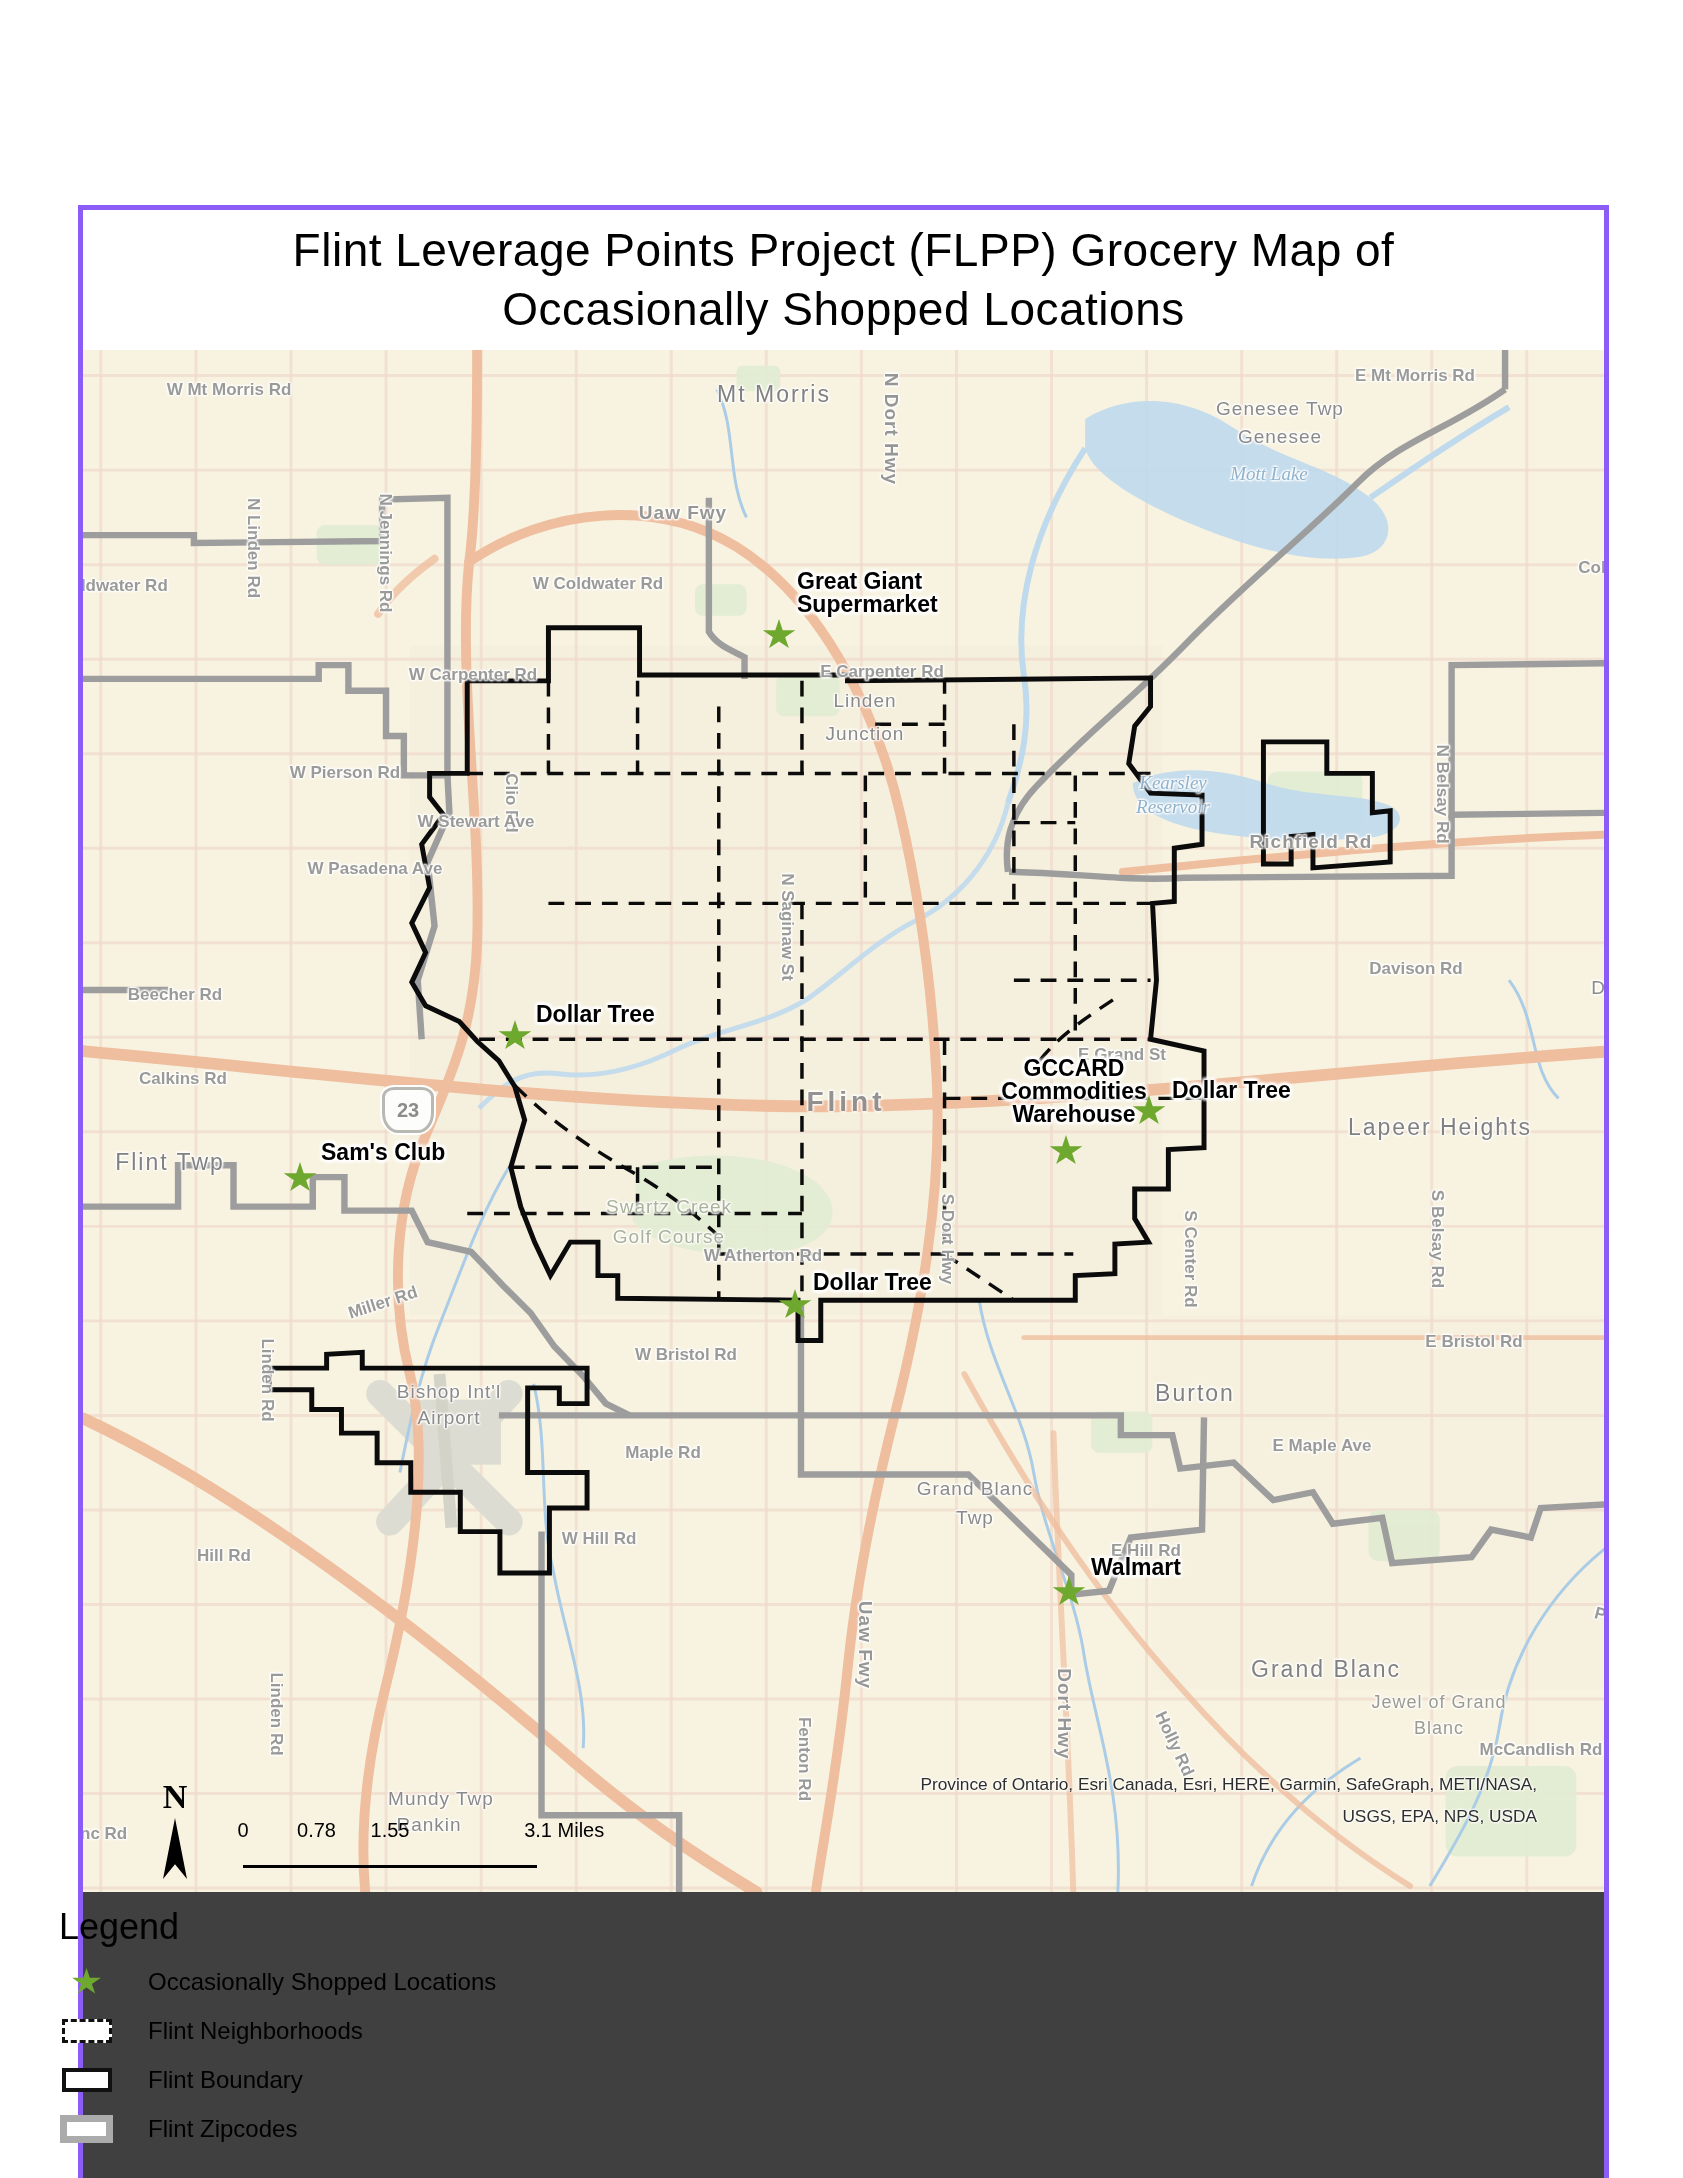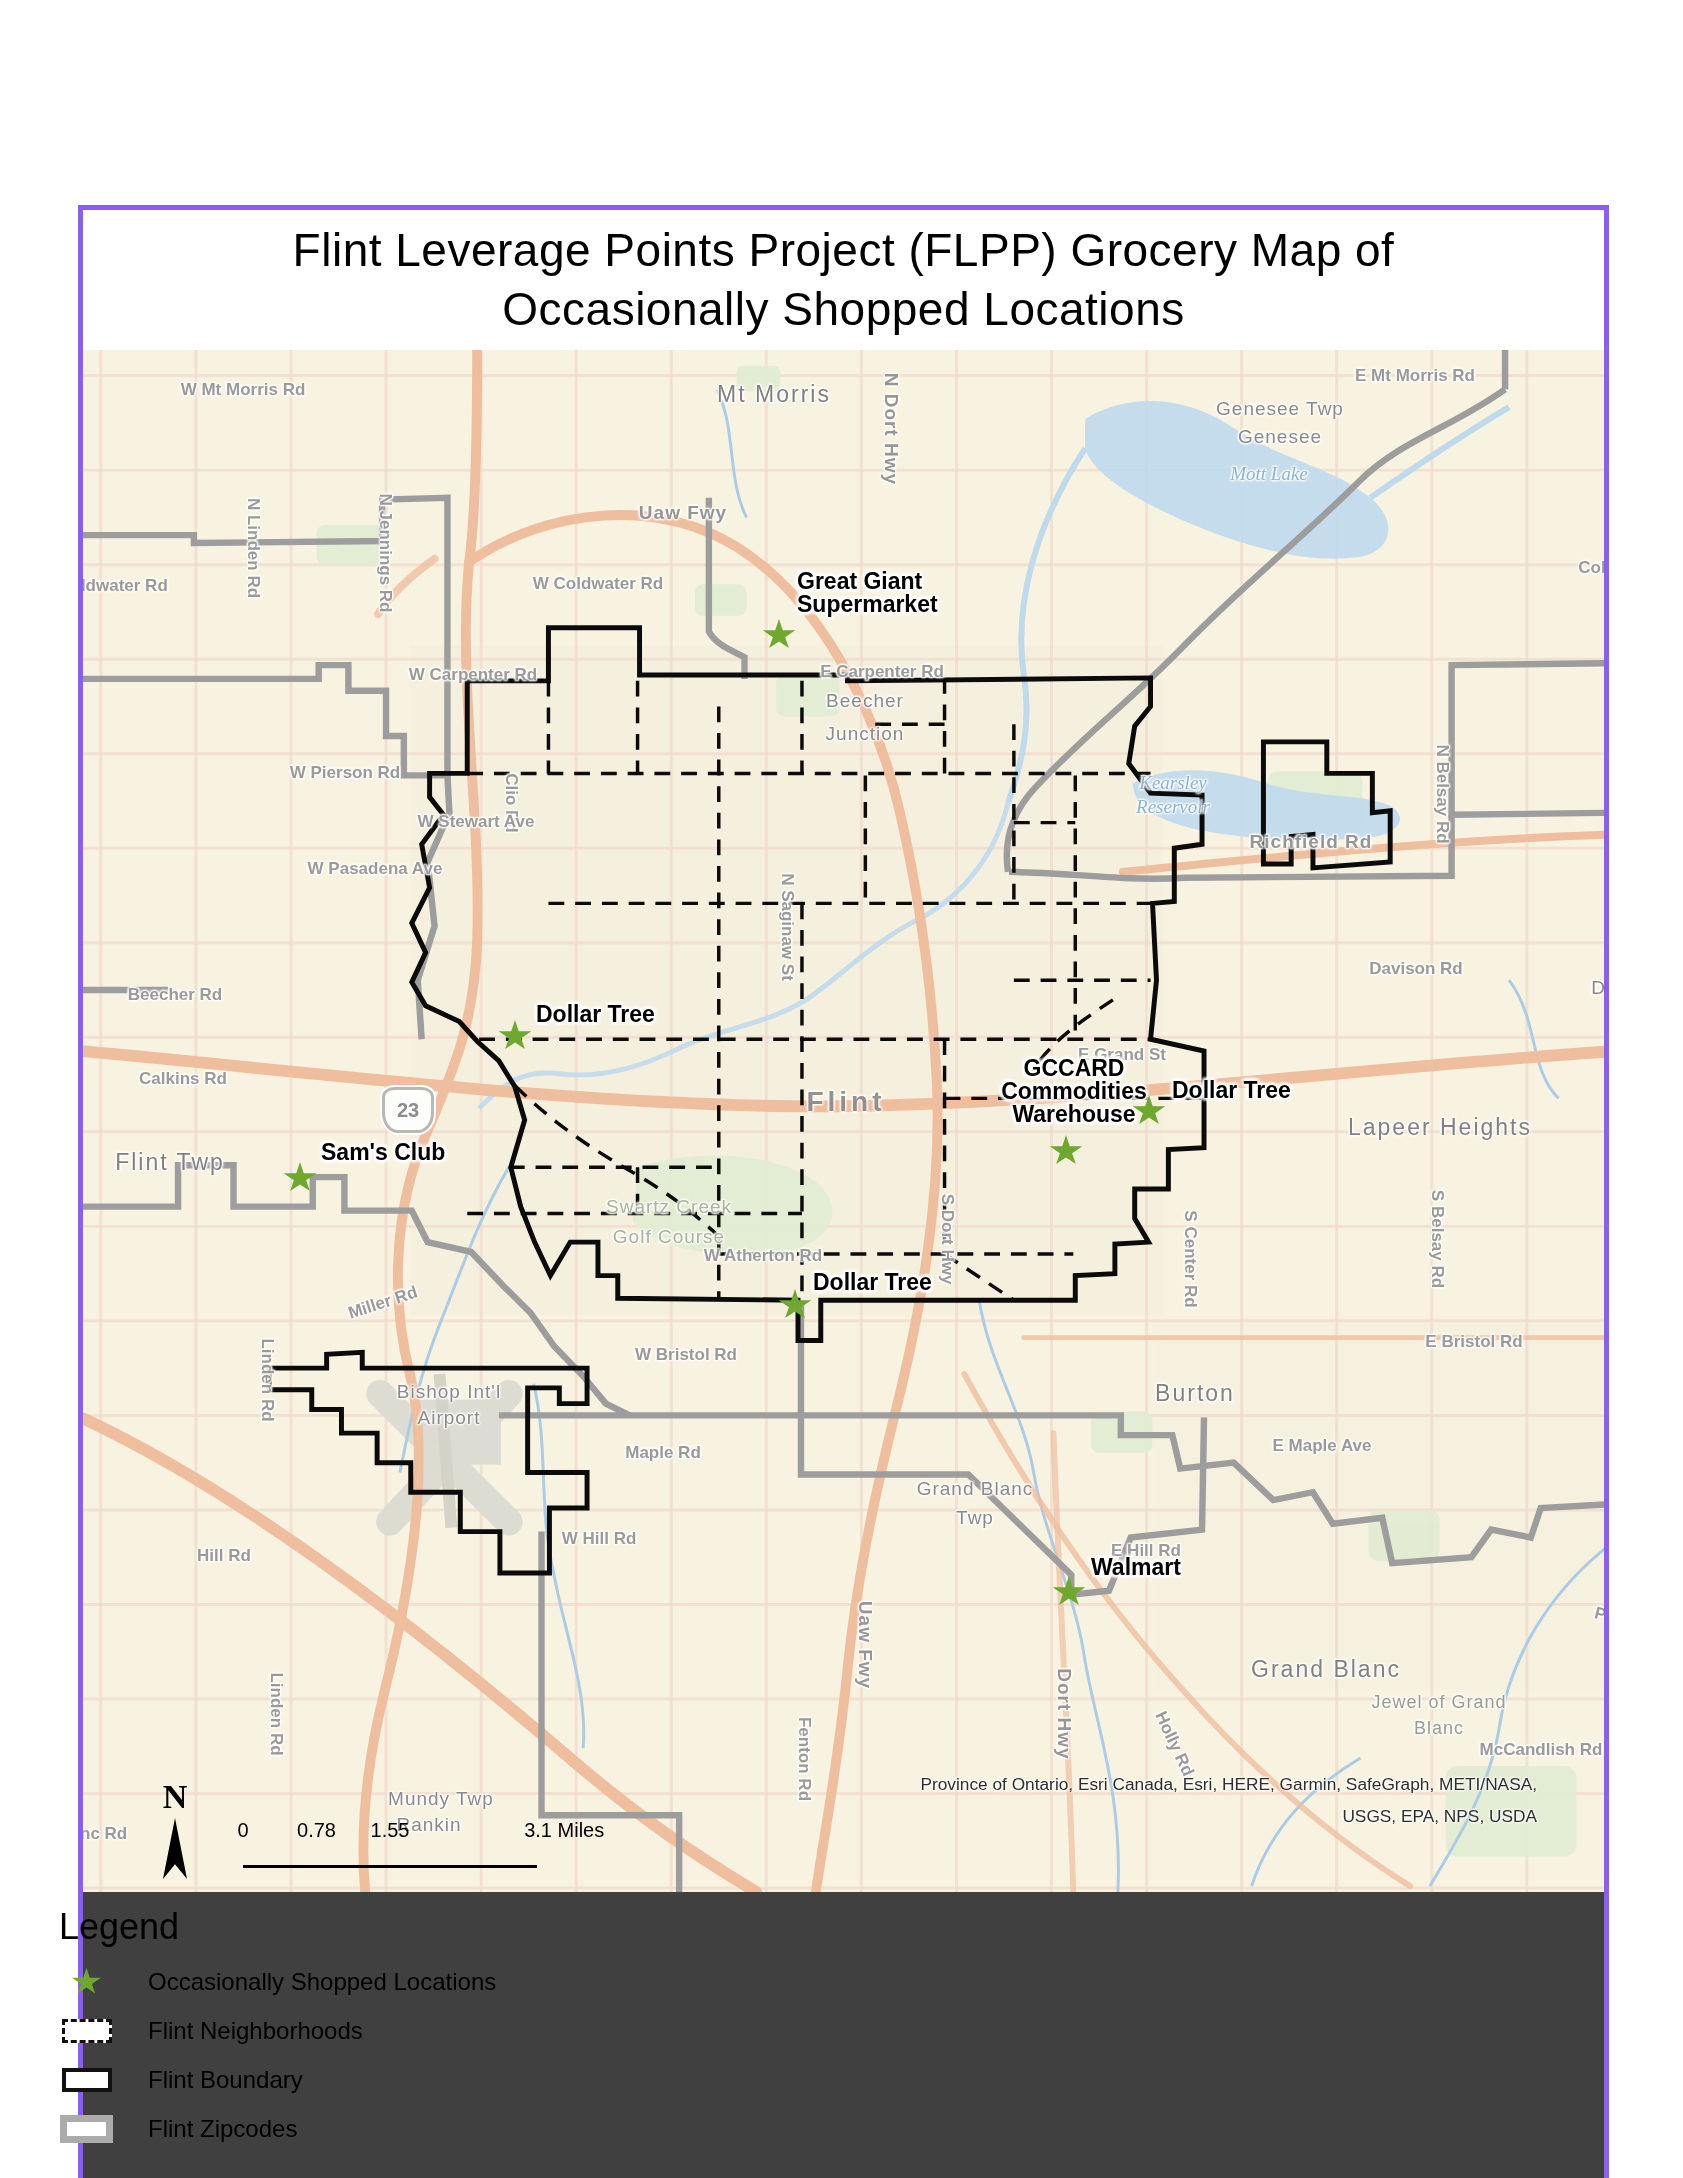--- a/index.html
+++ b/index.html
@@ -200,36 +200,36 @@
           <path d="M 800,380 L 870,380"></path>
           <path d="M 940,480 L 1002,480"></path>
           <path d="M 436,747 C 480,790 520,815 560,838 C 600,862 620,880 642,900"></path>
           <path d="M 870,760 L 1132,760"></path>
           <path d="M 870,918 L 940,965"></path>
           <path d="M 1040,660 C 1010,680 980,700 960,730"></path>
         </g>
       </svg>
 
       <div>
-          <div class="mlab road" style="left: 146px; top: 40px; margin-left: 14px;">W Mt Morris Rd</div>
+          <div class="mlab road" style="left: 146px; top: 40px;">W Mt Morris Rd</div>
           <div class="mlab city" style="left: 691px; top: 44px;">Mt Morris</div>
           <div class="mlab road" style="left: 1332px; top: 26px;">E Mt Morris Rd</div>
           <div class="mlab citysm" style="left: 1197px; top: 59px;">Genesee Twp</div>
           <div class="mlab citysm" style="left: 1197px; top: 87px;">Genesee</div>
           <div class="mlab water" style="left: 1186px; top: 124px;">Mott Lake</div>
           <div class="mlab roadlg" style="left: 600px; top: 163px;">Uaw Fwy</div>
           <div class="mlab road" style="left: 302px; top: 203px; transform: translate(-50%, -50%) rotate(90deg);">N Jennings Rd</div>
           <div class="mlab road" style="left: 170px; top: 198px; transform: translate(-50%, -50%) rotate(90deg);">N Linden Rd</div>
           <div class="mlab roadlg" style="left: 808px; top: 79px; transform: translate(-50%, -50%) rotate(90deg);">N Dort Hwy</div>
           <div class="mlab road" style="left: 30px; top: 236px;">Coldwater Rd</div>
           <div class="mlab road" style="left: 515px; top: 234px;">W Coldwater Rd</div>
           <div class="mlab road" style="left: 1550px; top: 218px;">Coldwater Rd</div>
           <div class="mlab road" style="left: 390px; top: 325px;">W Carpenter Rd</div>
           <div class="mlab road" style="left: 799px; top: 322px;">E Carpenter Rd</div>
-          <div class="mlab citysm" style="left: 782px; top: 351px;">Beecher</div>
+          <div class="mlab citysm" style="left: 782px; top: 351px;">Linden</div>
           <div class="mlab citysm" style="left: 782px; top: 384px;">Junction</div>
           <div class="mlab road" style="left: 262px; top: 423px;">W Pierson Rd</div>
           <div class="mlab water" style="left: 1090px; top: 433px;">Kearsley</div>
           <div class="mlab water" style="left: 1090px; top: 457px;">Reservoir</div>
           <div class="mlab roadlg" style="left: 1228px; top: 492px;">Richfield Rd</div>
           <div class="mlab road" style="left: 428px; top: 453px; transform: translate(-50%, -50%) rotate(90deg);">Clio Rd</div>
           <div class="mlab road" style="left: 393px; top: 472px;">W Stewart Ave</div>
           <div class="mlab road" style="left: 292px; top: 519px;">W Pasadena Ave</div>
           <div class="mlab road" style="left: 704px; top: 577px; transform: translate(-50%, -50%) rotate(90deg);">N Saginaw St</div>
           <div class="mlab road" style="left: 1359px; top: 444px; transform: translate(-50%, -50%) rotate(90deg);">N Belsay Rd</div>

